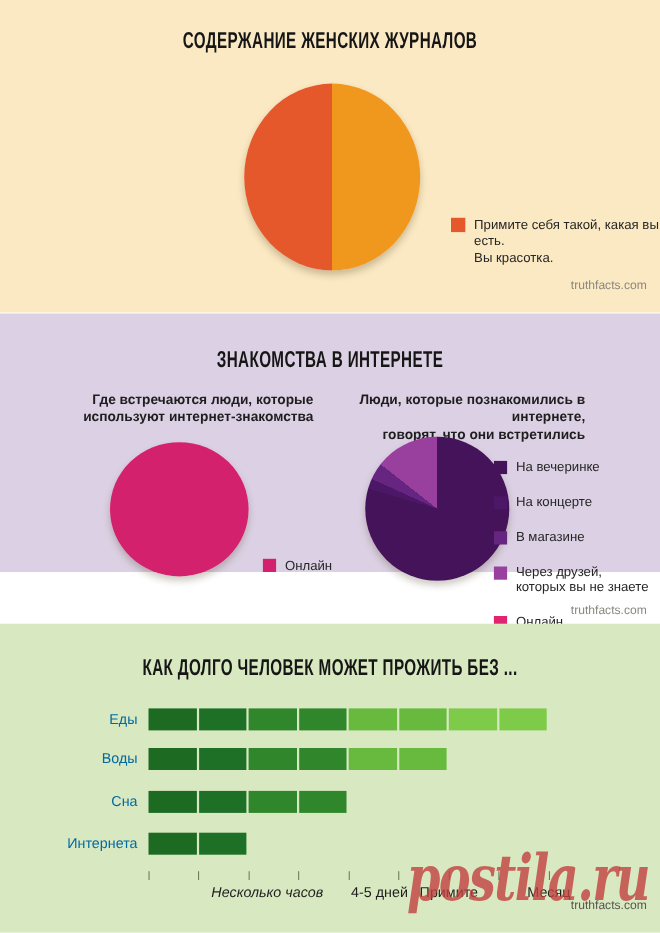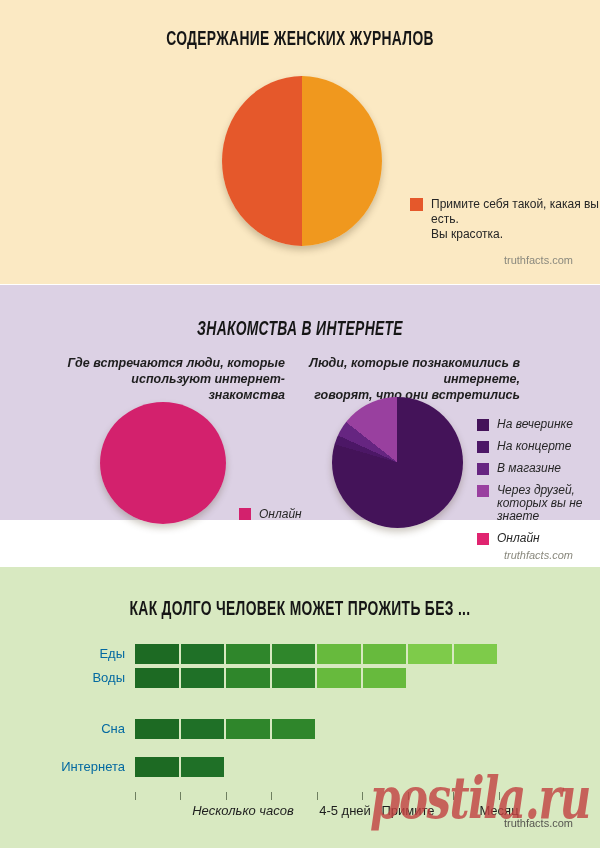--- a/index.html
+++ b/index.html
@@ -1,48 +1,48 @@
 <!DOCTYPE html>
 <html><head>
 <meta charset="utf-8">
 <style>
   html,body{margin:0;padding:0;background:#ffffff;}
   .page{position:relative;width:600px;height:848px;overflow:hidden;background:#ffffff;
         font-family:"Liberation Sans","DejaVu Sans",sans-serif;}
   .panel{position:absolute;left:0;width:600px;}
   .panel1{top:0;height:284px;background:#FBE9C3;}
-  .panel2{top:285px;height:235px;background:#DCD1E4;font-style:italic;}
+  .panel2{top:285px;height:235px;background:#DCD1E4;}
   .panel3{top:567px;height:311px;background:#D8E9C1;}
 
   .title{position:absolute;left:0;width:100%;text-align:center;font-weight:bold;
          font-size:21px;color:#161616;transform:scaleX(0.66);transform-origin:50% 50%;
          white-space:nowrap;letter-spacing:0.5px;}
 
   .pie{position:absolute;border-radius:50%;box-shadow:0 4px 7px rgba(60,40,10,0.25);}
   .pie1{left:222px;top:76px;width:160px;height:170px;}
   .pie2a{left:100px;top:117px;width:126px;height:122px;}
   .pie2b{left:332px;top:112px;width:131px;height:131px;}
 
   .legend{position:absolute;display:flex;flex-direction:column;}
   .legend1{left:410px;top:197px;gap:10px;}
   .legend2a{left:239px;top:222px;}
-  .legend2b{left:477px;top:133px;gap:9px;}
+  .legend2b{left:449px;top:133px;gap:19px;}
   .li{display:flex;align-items:flex-start;gap:8px;}
   .sw{flex:none;margin-top:1px;}
   .sw13{width:13px;height:13px;}
   .sw12{width:12px;height:12px;}
   .lt{white-space:pre-line;font-size:12px;line-height:15px;color:#262626;}
   .legend2b .lt{line-height:13px;}
 
   .subtitle{position:absolute;top:70px;font-size:12.5px;font-weight:bold;line-height:16px;
             text-align:right;white-space:pre-line;color:#1e1e1e;}
   .sub-left{left:55px;width:230px;}
-  .sub-right{left:290px;width:230px;}
+  .sub-right{left:302px;width:230px;}
 
-  .credit{position:absolute;right:27px;font-size:11px;color:#8a897e;}
+  .credit{position:absolute;right:12px;font-size:11px;color:#8a897e;}
   .credit-1{top:254px;}
   .credit-2{top:264px;}
   .credit-3{top:250px;color:#565650;}
 
   
   .bar-row{position:absolute;left:0;width:100%;height:20px;}
   .bar-label{position:absolute;right:475px;top:0;font-size:13px;line-height:20px;
              color:#0369a1;white-space:nowrap;}
   .bar-segs{position:absolute;left:135px;top:0;display:flex;gap:2px;}
   .seg{width:43.5px;height:20px;}
@@ -123,21 +123,21 @@
             <span class="seg" style="background-color: rgb(29, 106, 35);"></span>
             <span class="seg" style="background-color: rgb(31, 112, 39);"></span>
             <span class="seg" style="background-color: rgb(47, 134, 43);"></span>
             <span class="seg" style="background-color: rgb(47, 134, 43);"></span>
             <span class="seg" style="background-color: rgb(103, 186, 61);"></span>
             <span class="seg" style="background-color: rgb(103, 186, 61);"></span>
             <span class="seg" style="background-color: rgb(126, 203, 74);"></span>
             <span class="seg" style="background-color: rgb(126, 203, 74);"></span>
           </div>
         </div>
-        <div class="bar-row" style="top: 101px;">
+        <div class="bar-row" style="top: 113px;">
           <span class="bar-label">Воды</span>
           <div class="bar-segs">
             <span class="seg" style="background-color: rgb(29, 106, 35);"></span>
             <span class="seg" style="background-color: rgb(31, 112, 39);"></span>
             <span class="seg" style="background-color: rgb(47, 134, 43);"></span>
             <span class="seg" style="background-color: rgb(47, 134, 43);"></span>
             <span class="seg" style="background-color: rgb(103, 186, 61);"></span>
             <span class="seg" style="background-color: rgb(103, 186, 61);"></span>
           </div>
         </div>

